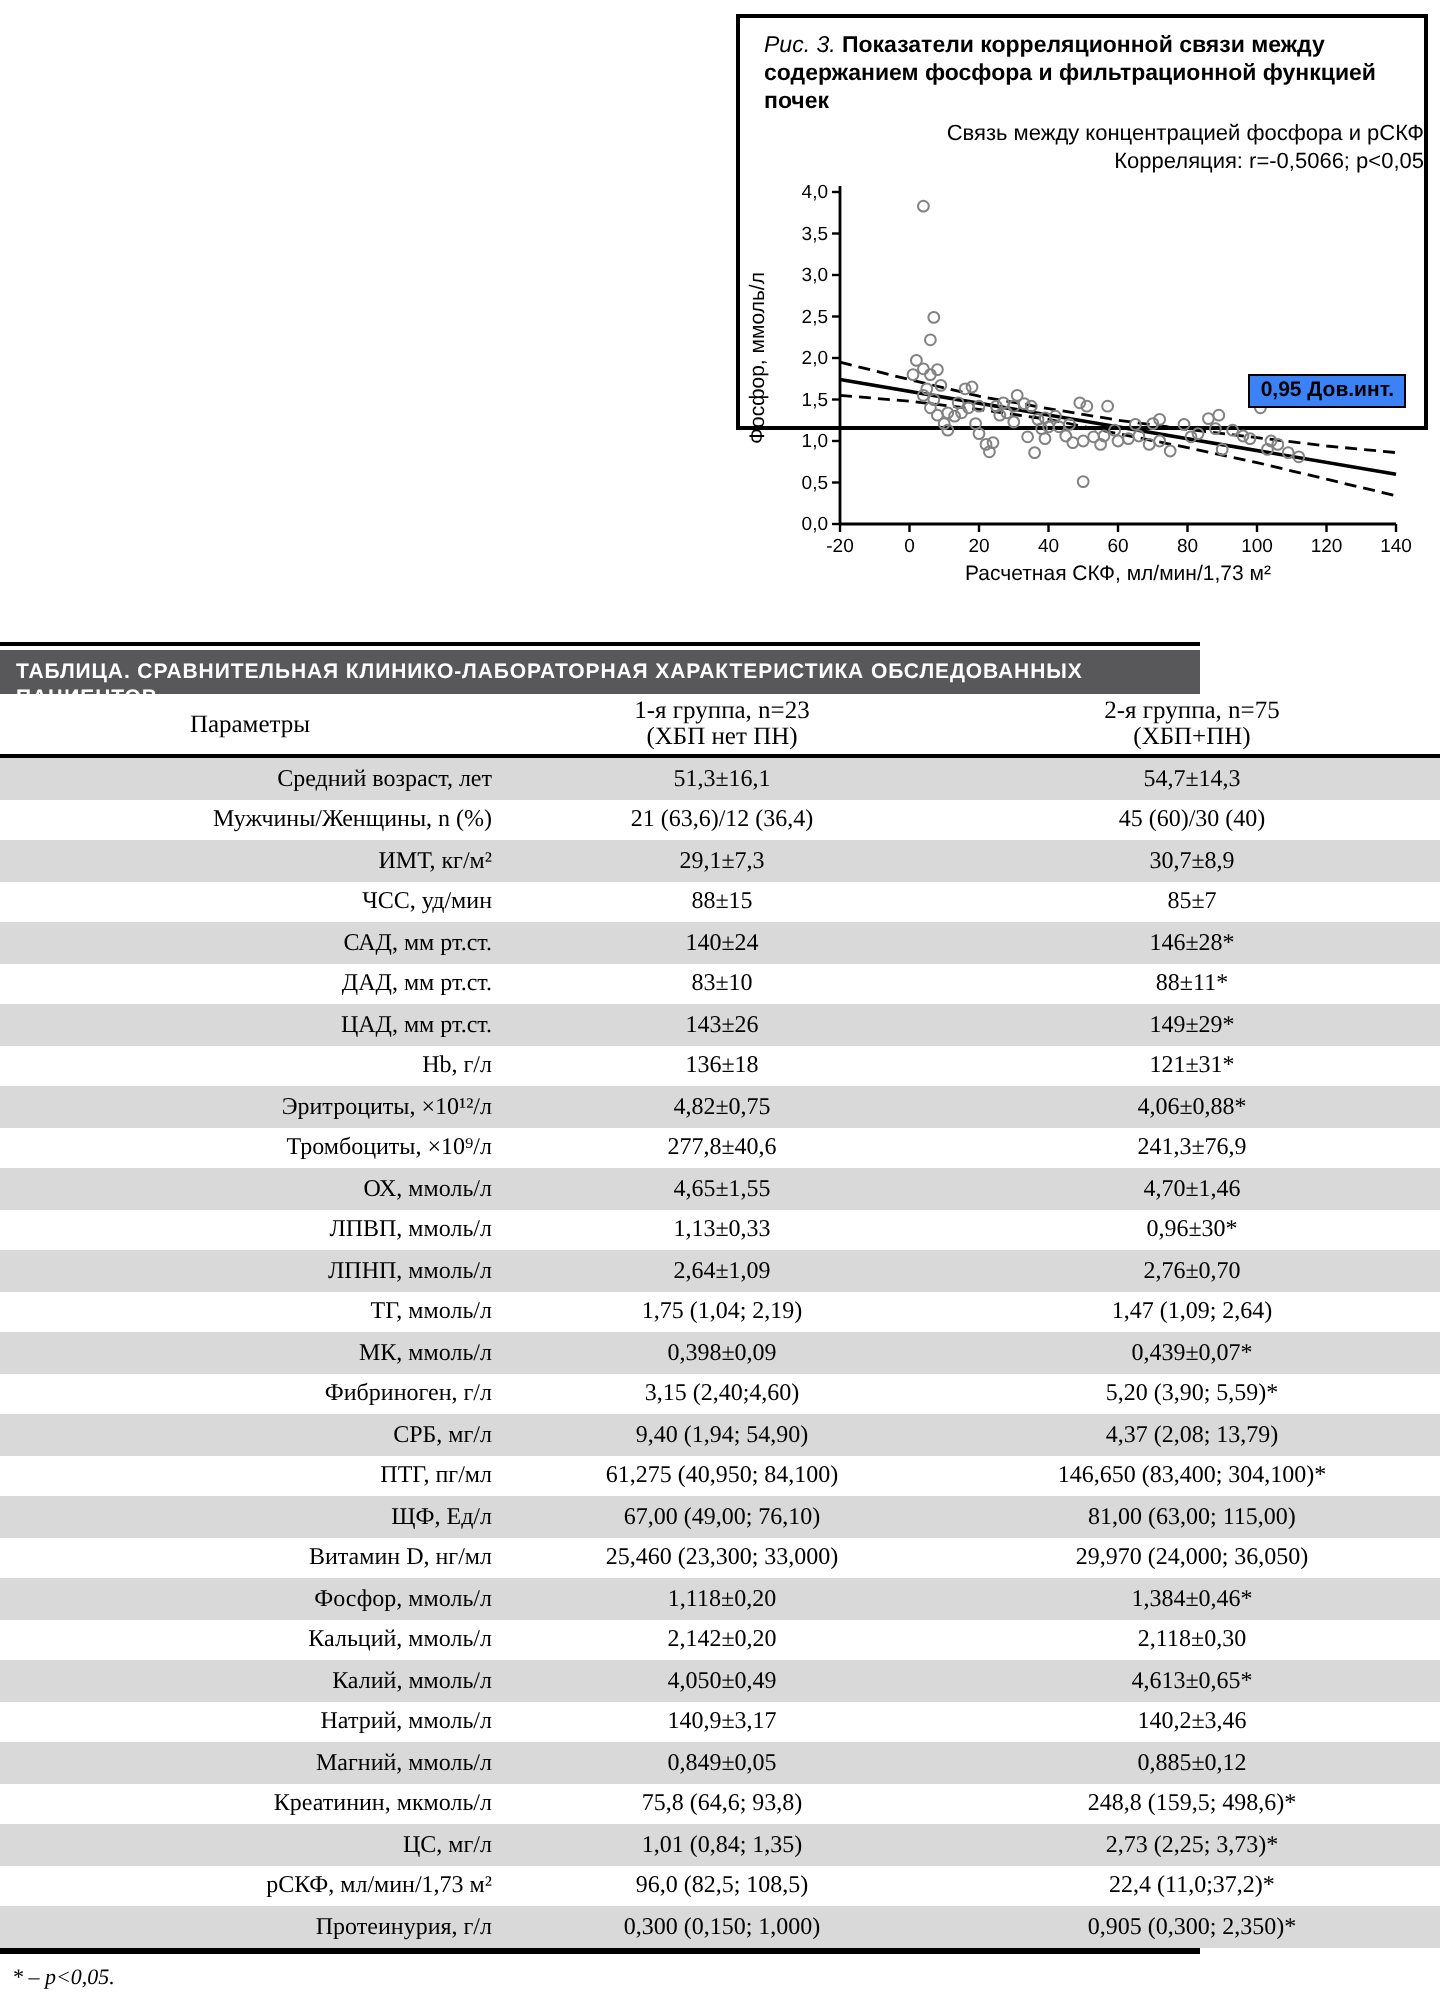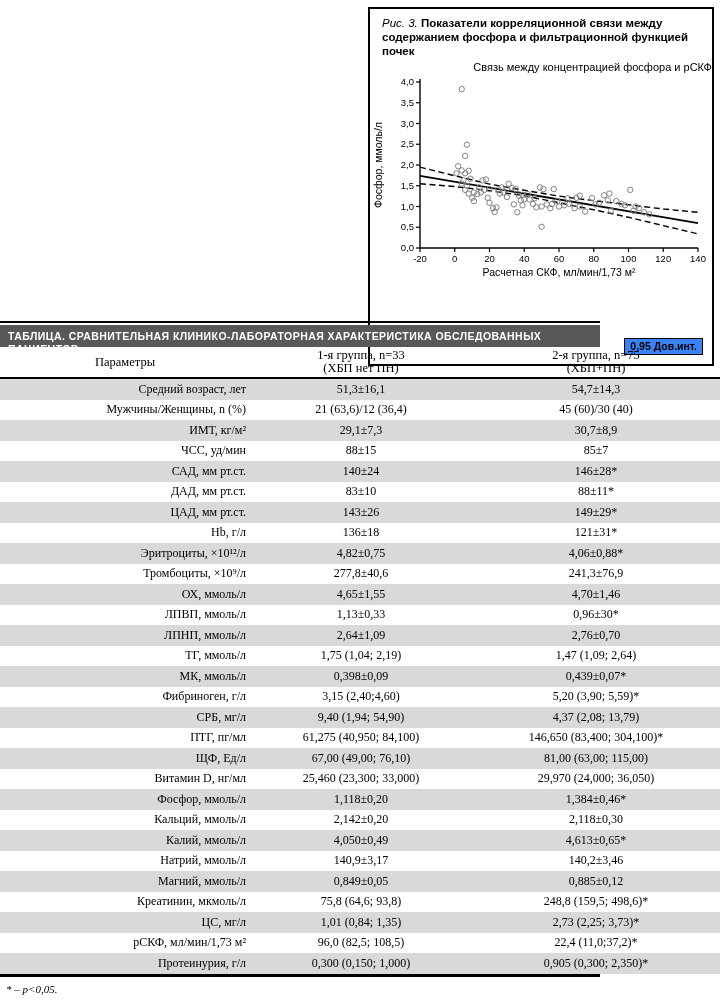--- a/index.html
+++ b/index.html
@@ -2,21 +2,21 @@
 <html><head>
 <meta charset="utf-8">
 <style>
   html,body{margin:0;padding:0;}
   body{
     width:720px;height:1001px;position:relative;background:#fff;
     font-family:"Liberation Serif",serif;color:#000;overflow:hidden;
   }
   
   .figure-box{
-    position:absolute;left:368px;top:7px;width:346px;height:359px;
+    position:absolute;left:368px;top:7px;width:346px;height:208px;
     border:2px solid #000;box-sizing:border-box;background:#fff;
     font-family:"Liberation Sans",sans-serif;
   }
   .fig-caption{margin:7px 10px 3px 12px;font-size:11.5px;line-height:14px;font-weight:bold;}
   .fig-caption .prefix{font-style:italic;font-weight:normal;}
   .fig-sub{text-align:right;font-size:11px;line-height:13px;font-weight:normal;margin:1px 0 0 24px;}
   #chart{display:block;margin:1px 0 0 2px;}
   .legend-box{
     position:absolute;right:9px;bottom:9px;border:1.5px solid #000;
     padding:1px 5px 2px;font-size:10.5px;font-weight:bold;background:#3b82f6;
@@ -47,20 +47,21 @@
 </style>
 </head>
 <body>
 
 <div class="figure-box">
   <div class="fig-caption">
     <span class="prefix">Рис. 3.</span>
     <span>Показатели корреляционной связи между содержанием фосфора и фильтрационной функцией почек</span>
   </div>
   <div class="fig-sub">Связь между концентрацией фосфора и рСКФ</div>
+  <div class="fig-sub">Корреляция: r=-0,5066; p&lt;0,05</div>
   <svg id="chart" width="336" height="206">
       <line x1="48" y1="4" x2="48" y2="173" stroke="#000" stroke-width="1.4"></line>
       <line x1="48" y1="173" x2="326" y2="173" stroke="#000" stroke-width="1.4"></line>
       <line x1="44" y1="173" x2="48" y2="173" stroke="#000" stroke-width="1.2"></line>
       <text x="42" y="176" text-anchor="end" font-size="9.5px" font-family="Liberation Sans, sans-serif">0,0</text>
       <line x1="44" y1="152.25" x2="48" y2="152.25" stroke="#000" stroke-width="1.2"></line>
       <text x="42" y="155.25" text-anchor="end" font-size="9.5px" font-family="Liberation Sans, sans-serif">0,5</text>
       <line x1="44" y1="131.5" x2="48" y2="131.5" stroke="#000" stroke-width="1.2"></line>
       <text x="42" y="134.5" text-anchor="end" font-size="9.5px" font-family="Liberation Sans, sans-serif">1,0</text>
       <line x1="44" y1="110.75" x2="48" y2="110.75" stroke="#000" stroke-width="1.2"></line>
@@ -191,21 +192,21 @@
   <div class="band">ТАБЛИЦА. СРАВНИТЕЛЬНАЯ КЛИНИКО-ЛАБОРАТОРНАЯ ХАРАКТЕРИСТИКА ОБСЛЕДОВАННЫХ ПАЦИЕНТОВ</div>
   <table class="cmp">
     <colgroup>
         <col class="c1">
         <col class="c2">
         <col class="c3">
       </colgroup>
     <thead>
         <tr id="thead-row">
           <th>Параметры</th>
-          <th>1-я группа, n=33
+          <th>1-я группа, n=23
 (ХБП нет ПН)</th>
           <th>2-я группа, n=75
 (ХБП+ПН)</th>
         </tr>
       </thead>
     <tbody id="tbody">
         <tr>
           <td>Средний возраст, лет</td>
           <td>51,3±16,1</td>
           <td>54,7±14,3</td>

